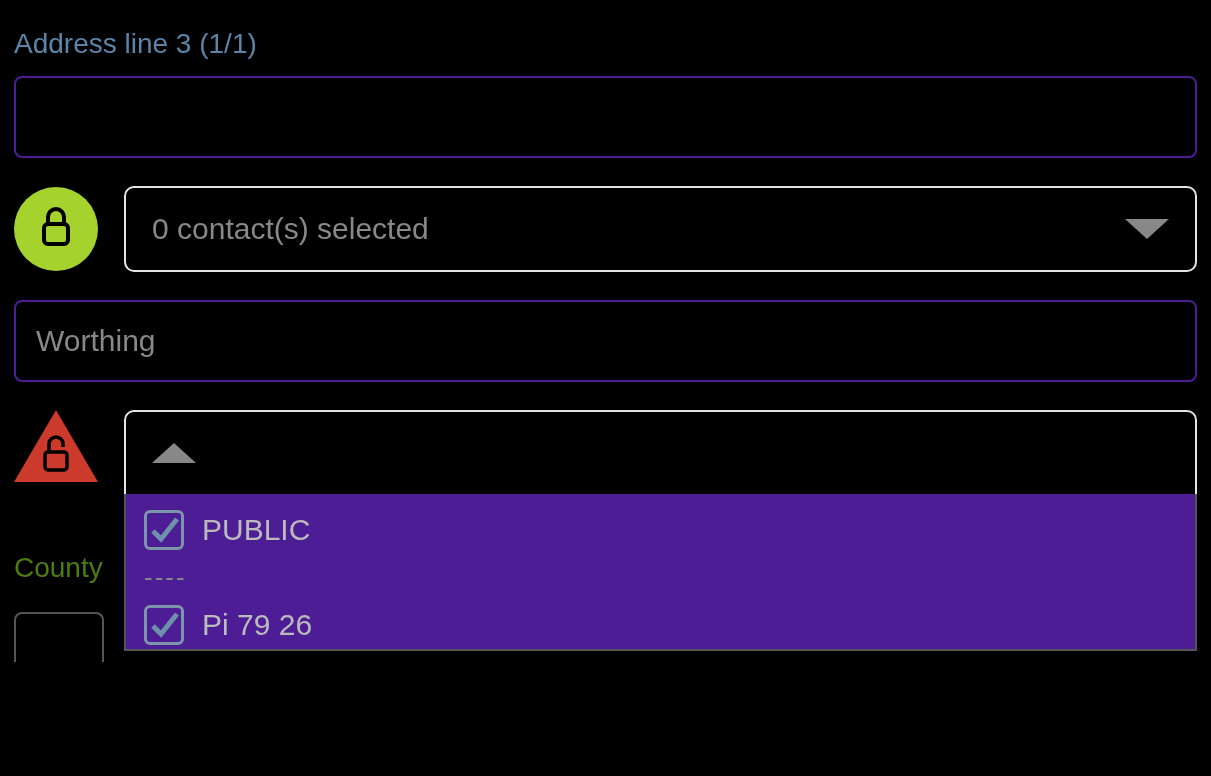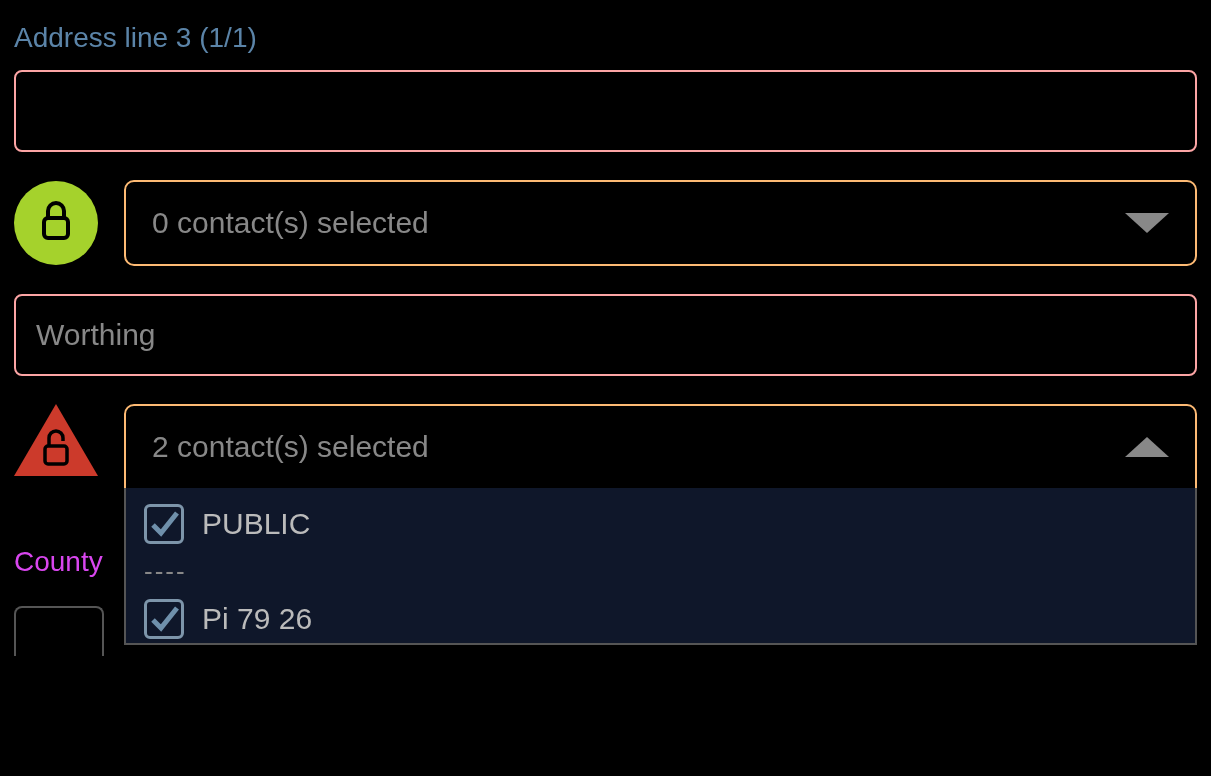--- a/index.html
+++ b/index.html
@@ -8,29 +8,29 @@
     font-family: -apple-system, BlinkMacSystemFont, "Segoe UI", Arial, sans-serif;
     padding: 14px;
     width: 1211px;
     height: 776px;
     overflow: hidden;
   }
   .field-group { margin-bottom: 28px; }
   .label {
     color: #5b84a8;
     font-size: 28px;
-    margin-top: 8px;
+    margin-top: 14px;
     margin-bottom: 16px;
     font-weight: 400;
   }
   .text-input {
     width: 100%;
     height: 82px;
     background: #000;
-    border: 2px solid #fca5a5;
+    border: 2px solid #4c1d95;
     border-radius: 8px;
     color: #888;
     font-size: 30px;
     padding: 0 20px;
     outline: none;
   }
   .row {
     display: flex;
     align-items: center;
     gap: 26px;
@@ -60,21 +60,21 @@
     position: absolute;
     top: 22px;
     left: -16px;
     width: 32px;
     height: 40px;
   }
   .select-box {
     flex: 1;
     height: 86px;
     background: #000;
-    border: 2px solid #fdba74;
+    border: 2px solid #e5e5e5;
     border-radius: 10px;
     display: flex;
     align-items: center;
     justify-content: space-between;
     padding: 0 26px;
     cursor: pointer;
   }
   .select-text {
     color: #888;
     font-size: 30px;
@@ -100,21 +100,21 @@
   .select-wrap .select-box {
     width: 100%;
     border-bottom-left-radius: 0;
     border-bottom-right-radius: 0;
   }
   .dropdown-panel {
     position: absolute;
     top: 84px;
     left: 0;
     right: 0;
-    background: #0f172a;
+    background: #4c1d95;
     border: 2px solid #555;
     border-top: none;
     padding: 12px 18px 0 18px;
   }
   .option {
     display: flex;
     align-items: center;
     gap: 18px;
     padding: 4px 0 10px 0;
     color: #bbb;
@@ -136,21 +136,21 @@
     letter-spacing: 2px;
     padding: 2px 0 8px 0;
   }
   .county-row {
     display: flex;
     align-items: center;
     gap: 12px;
     margin-top: 56px;
   }
   .county-label {
-    color: #d946ef;
+    color: #4d7c0f;
     font-size: 28px;
   }
   .small-input {
     width: 90px;
     height: 50px;
     background: #000;
     border: 2px solid #555;
     border-top-left-radius: 8px;
     border-top-right-radius: 8px;
     border-bottom: none;
@@ -198,21 +198,20 @@
   <div class="privacy-badge red">
     <span class="lock-wrap">
       <svg width="32" height="44" viewBox="0 0 32 44">
         <path d="M9 20 v-8 a7 7 0 0 1 14 0 v3" fill="none" stroke="#000" stroke-width="3.5"></path>
         <rect x="5" y="20" width="22" height="18" rx="3" fill="none" stroke="#000" stroke-width="3.5"></rect>
       </svg>
     </span>
   </div>
   <div class="select-wrap">
     <div class="select-box">
-      <span class="select-text">2 contact(s) selected</span>
       <span class="chevron-up"></span>
     </div>
     <div class="dropdown-panel">
       <div class="option">
         <span class="checkbox">
           <svg width="30" height="30" viewBox="0 0 30 30">
             <path d="M4 16 L12 24 L28 4" fill="none" stroke="#6f90ab" stroke-width="5"></path>
           </svg>
         </span>
         <span>PUBLIC</span>

